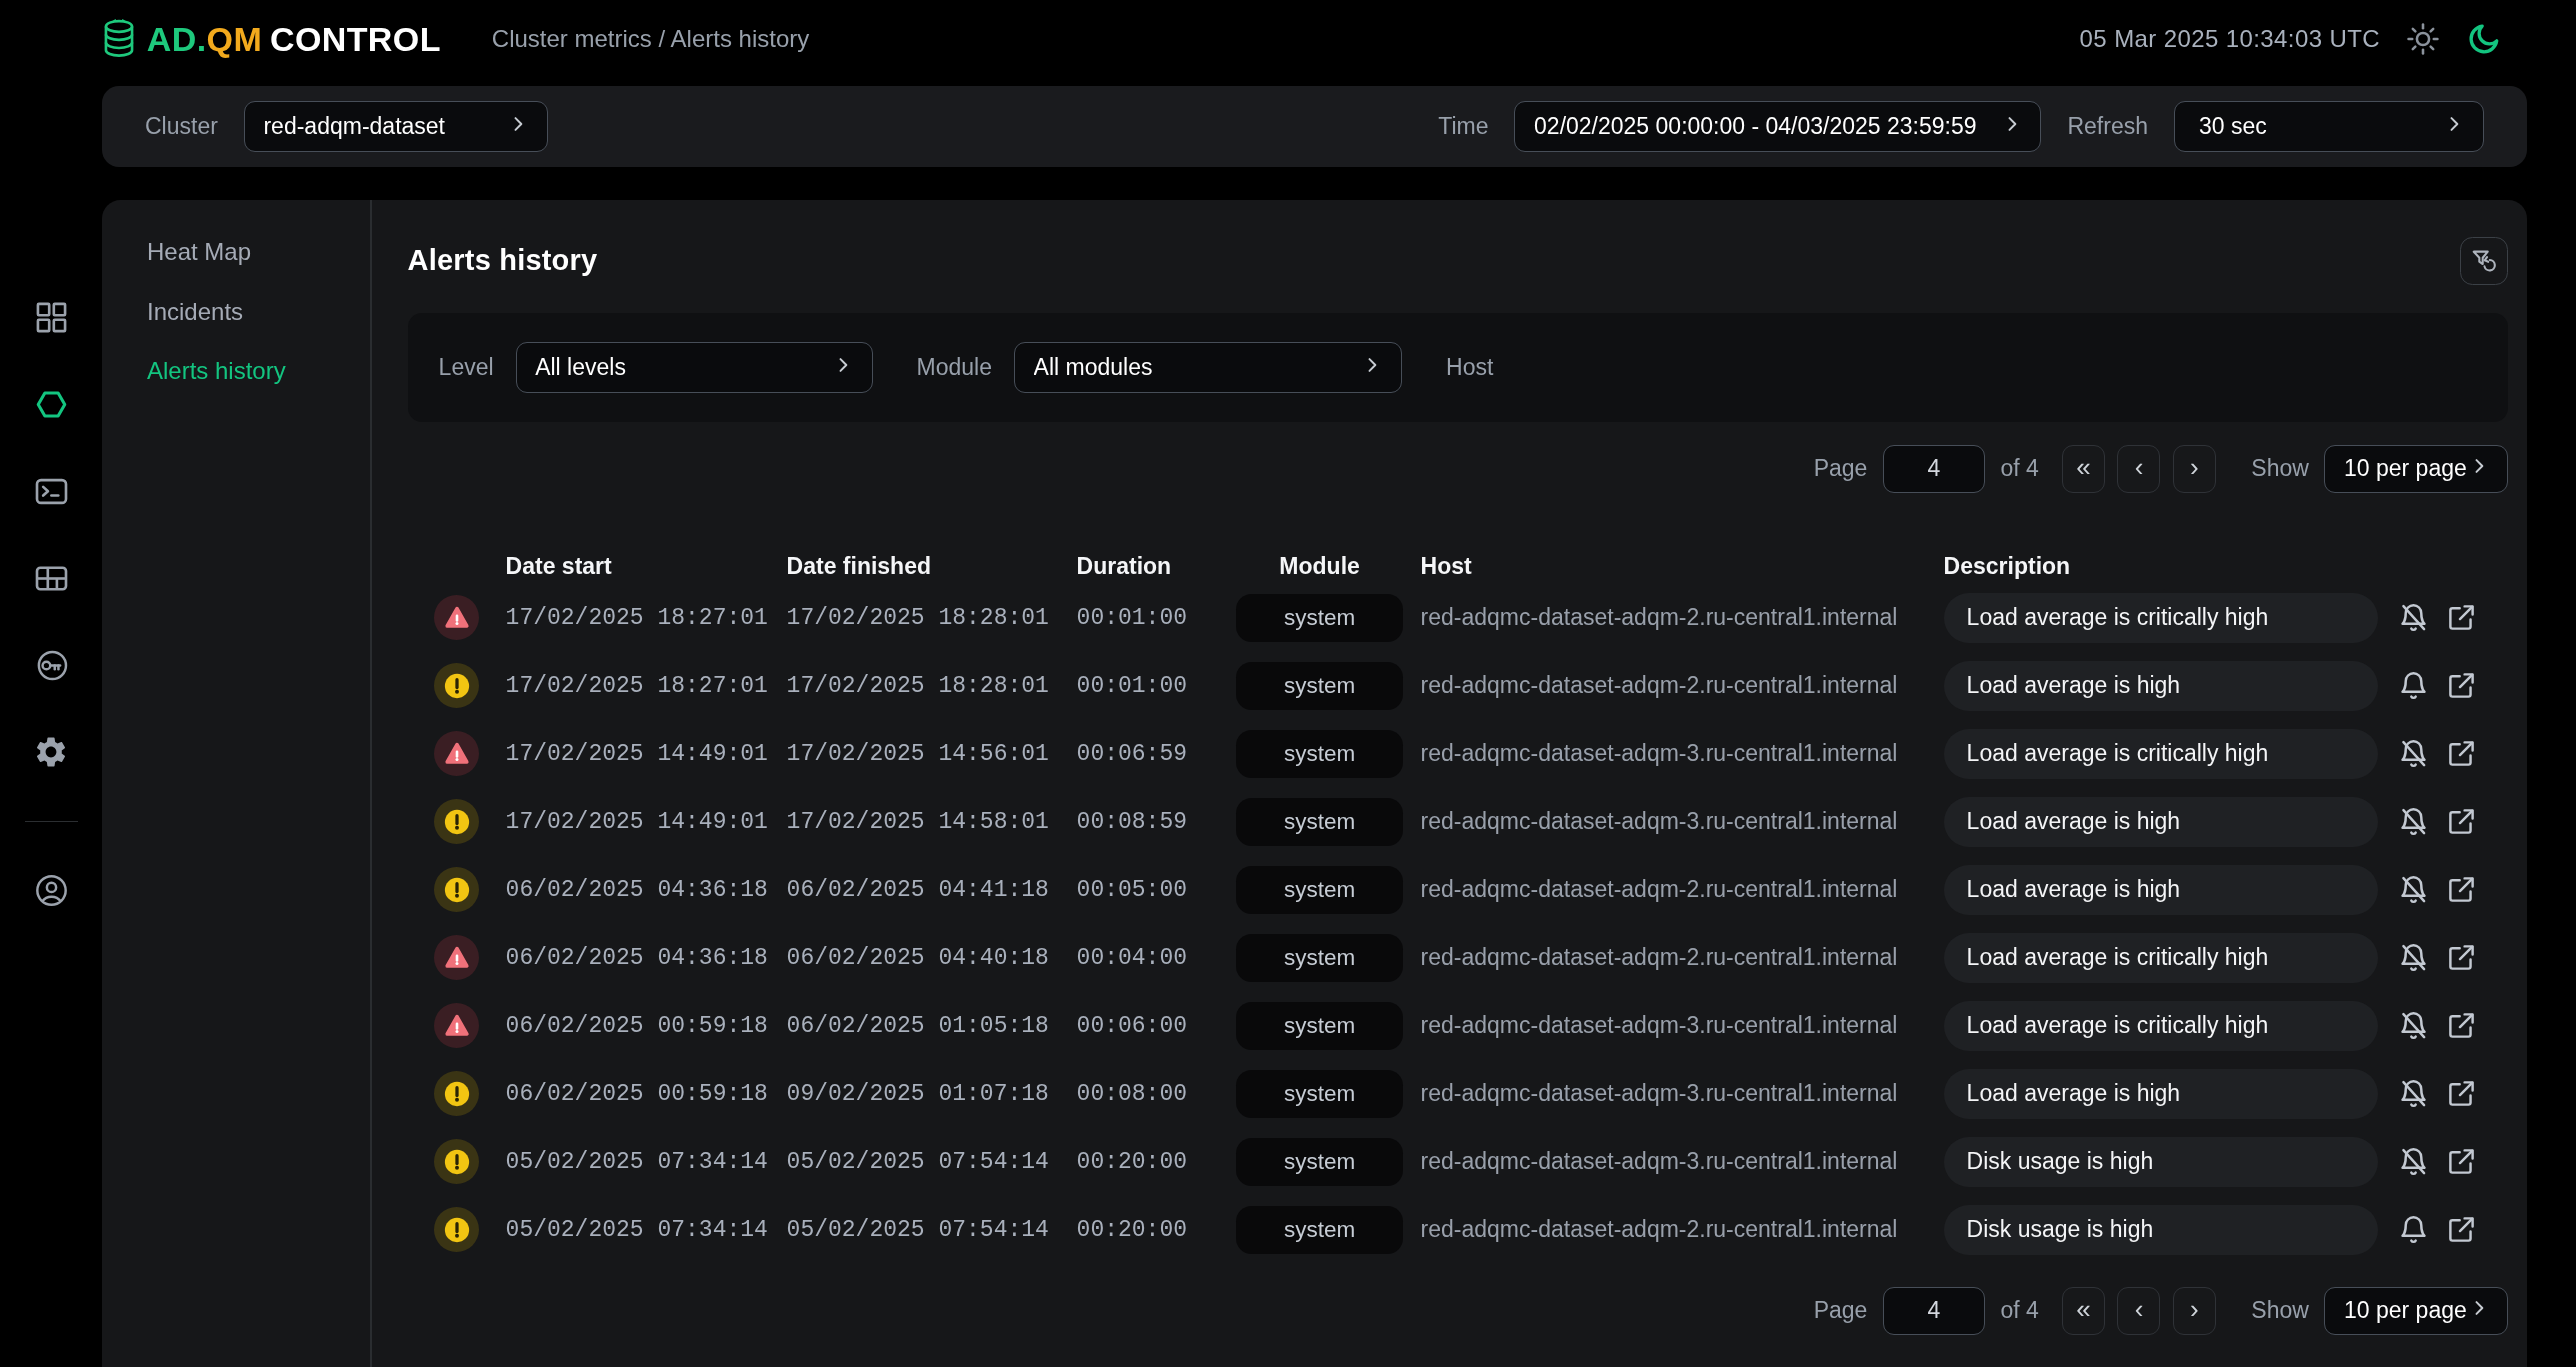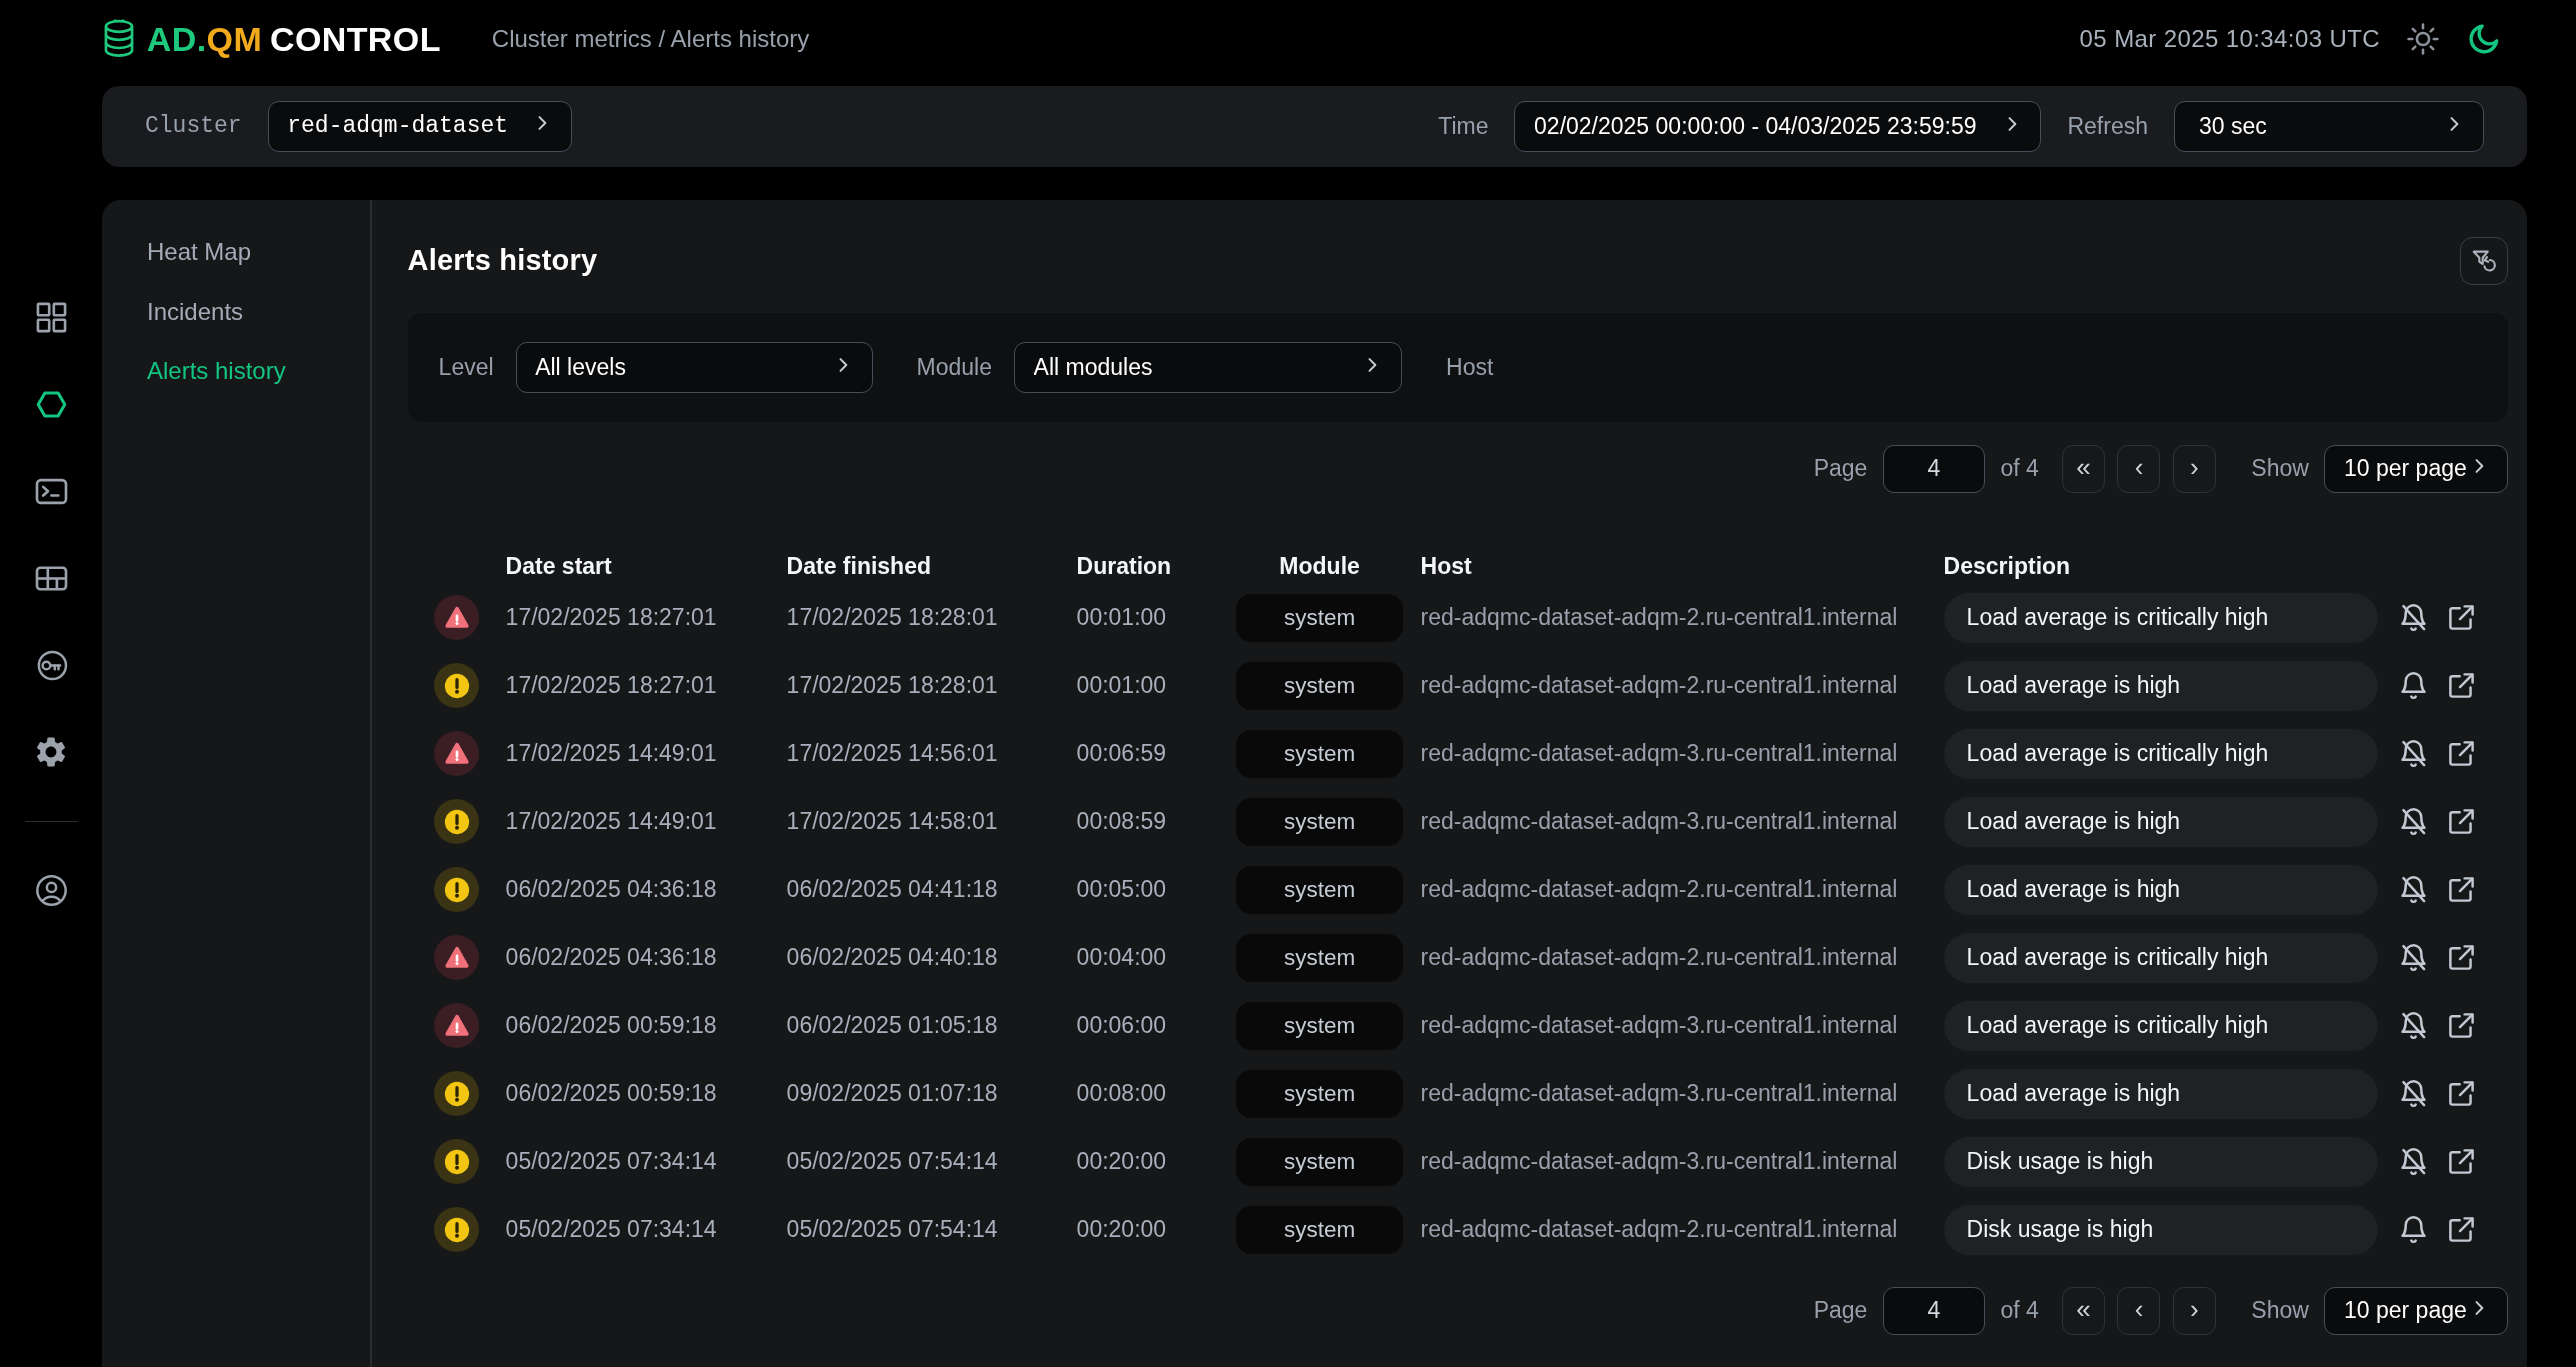--- a/index.html
+++ b/index.html
@@ -20,21 +20,21 @@
   
   .select { display:flex; align-items:center; height:51px; background:#0a0b0d; border:1.6px solid #474e58;
     border-radius:11px; padding:0 18.6px; color:#ffffff; font-size:23px; cursor:pointer; }
   .select .val { white-space:nowrap; overflow:hidden; }
   .select .chev { margin-left:auto; color:#c7ccd2; flex:0 0 auto; }
   .lbl { font-size:23px; color:#98a0ab; white-space:nowrap; }
 
   
   .toolbar { margin:7.8px 49px 0 102px; height:81px; background:#1a1b1e; border-radius:17px;
     display:flex; align-items:center; padding:0 43px; flex:0 0 auto; }
-  .tb-left { display:flex; align-items:center; gap:26px;font-family:Liberation Mono, monospace; }
+  .tb-left { display:flex; align-items:center; gap:26px; }
   .tb-right { margin-left:auto; display:flex; align-items:center; gap:26px; }
   .sel-cluster { width:304px; } .sel-time { width:527px; } .sel-refresh { width:310px;padding-left:24px; }
 
   
   .body-row { flex:1; display:flex; margin-top:33px; min-height:0; }
   .rail { width:102px; flex:0 0 auto; display:flex; flex-direction:column; align-items:center; padding-top:99px; gap:50px; }
   .rail-btn { background:none; border:none; cursor:pointer; height:37px; display:flex; align-items:center; color:#9ba2ac; }
   .rail-div { width:53px; border-top:1.6px solid #2b2e31; }
 
   .panel { flex:1; margin-right:49px; background:#161719; border-radius:18.6px 18.6px 0 0; display:flex; min-height:0; }
@@ -72,21 +72,21 @@
   
   .thead { margin-top:56px; display:flex; align-items:center; height:34px; flex:0 0 auto; }
   .th { font-size:23px; font-weight:bold; color:#f5f6f8; }
   .col-icon { width:98px; display:flex; justify-content:center; flex:0 0 auto; }
   .col-ds { width:281px; flex:0 0 auto; } .col-df { width:290px; flex:0 0 auto; }
   .col-dur { width:142px; flex:0 0 auto; }
   .col-mod { width:202px; flex:0 0 auto; display:flex; justify-content:center; }
   .col-host { width:523px; flex:0 0 auto; }
   .col-desc { flex:1; display:flex; align-items:center; min-width:0; }
   .trow { height:68px; display:flex; align-items:center; flex:0 0 auto; }
-  .cell-date { font-size:23px; color:#a9b0bc; }
+  .cell-date { font-size:23px; color:#a9b0bc;font-family:Liberation Mono, monospace; }
   .cell-host { font-size:23px; color:#99a0ab; white-space:nowrap; overflow:hidden; }
   .lvl { width:45px; height:45px; border-radius:50%; display:flex; align-items:center; justify-content:center; }
   .lvl.critical { background:#3a1e23; }
   .lvl.warning { background:#3a3414; }
   .mod-badge { min-width:167px; height:48px; background:#09090a; border-radius:15.5px; color:#c6ccd4; font-size:22.5px;
     display:flex; align-items:center; justify-content:center; }
   .desc-pill { width:434px; height:50px; background:#1f2124; border-radius:25px; color:#f4f5f7; font-size:23px;
     display:flex; align-items:center; padding:0 23px; white-space:nowrap; overflow:hidden; }
   .row-actions { margin-left:auto; display:flex; align-items:center; gap:17px; padding-right:31px; }
   .icon-btn { background:none; border:none; cursor:pointer; color:#c3c9d2; display:flex; align-items:center; }

